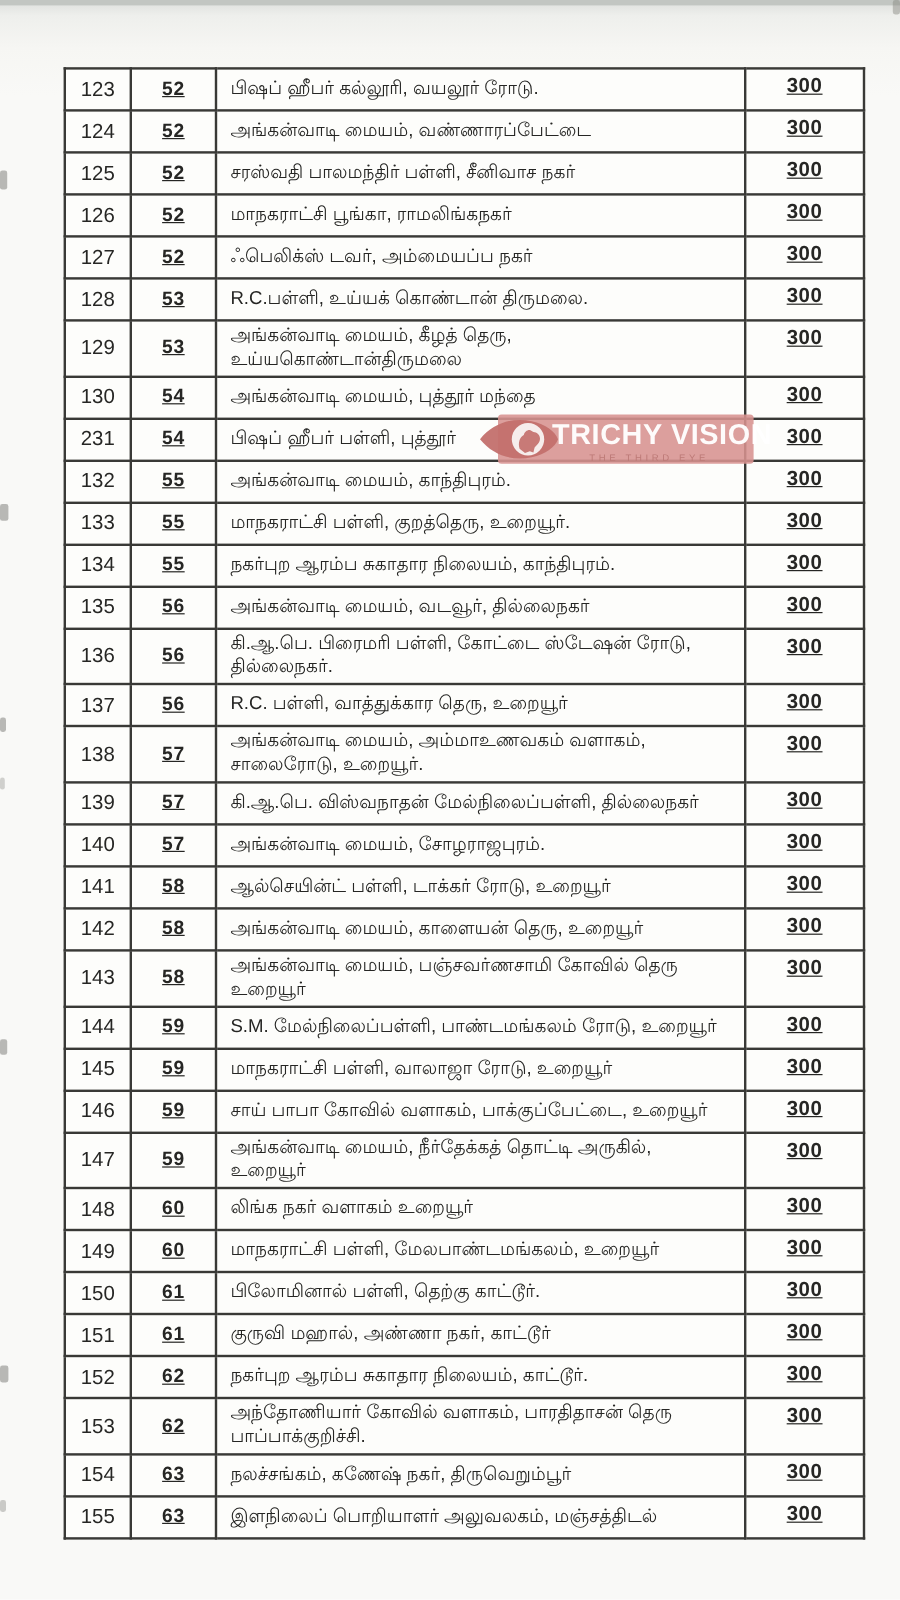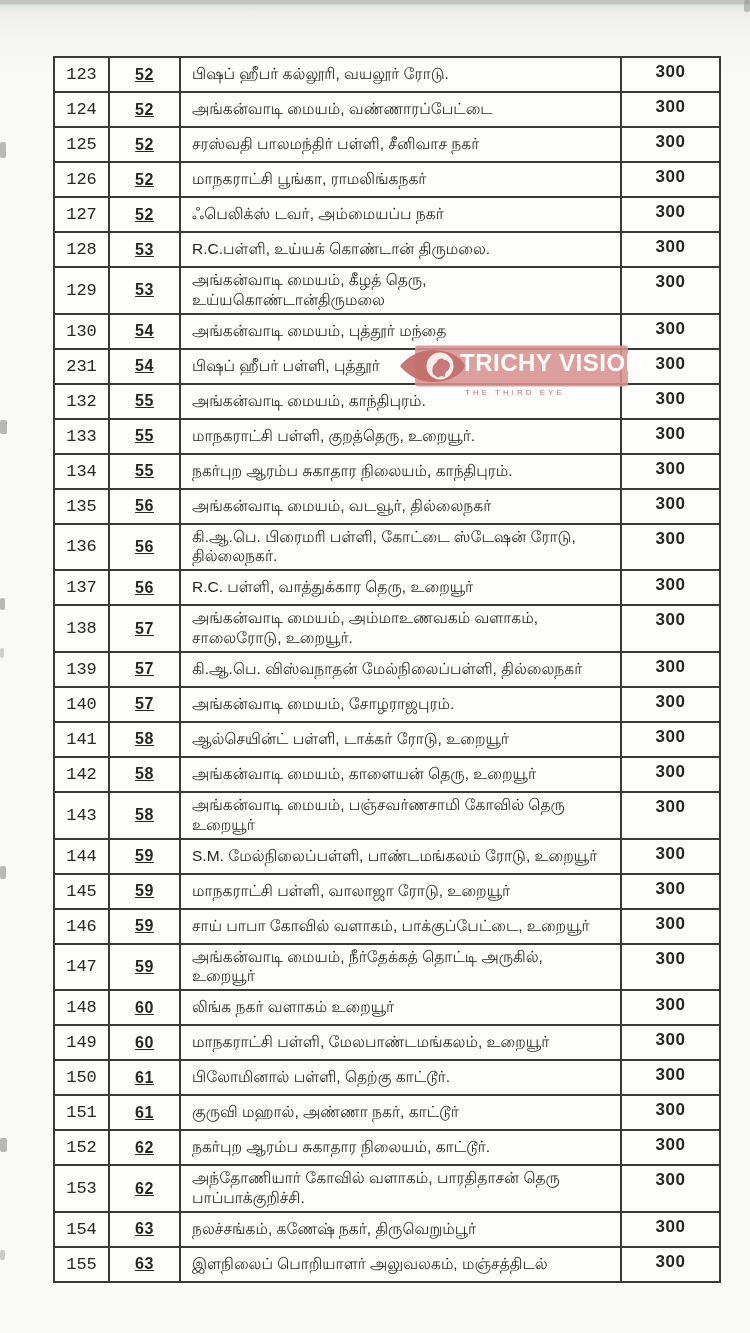--- a/index.html
+++ b/index.html
@@ -13,37 +13,37 @@
     position:absolute;left:53px;top:56px;width:645px;
     border-collapse:collapse;table-layout:fixed;
   }
   .doc-table td{
     border:2px solid #393936;background:#fdfdfb;
     overflow:hidden;
   }
   .doc-table tr{height:35px;}
   .doc-table tr.tall{height:43px;margin-left:32px;}
   td.c-sno{width:51px;text-align:center;vertical-align:middle;
-    font-family:Liberation Mono, monospace;font-size:17px;}
+    font-family:Liberation Sans, sans-serif;font-size:17px;}
   td.c-ward{width:67px;text-align:center;vertical-align:middle;
     font-weight:bold;font-size:16px;letter-spacing:.5px;text-decoration:underline;}
   td.c-loc{width:420px;padding:2px 8px 3px 11px;vertical-align:middle;
     font-size:15.5px;font-weight:400;line-height:1.28;white-space:pre-line;}
   td.c-amt{width:95px;text-align:center;vertical-align:top;padding-top:4px;
-    font-weight:bold;font-size:17px;letter-spacing:.5px;}
+    font-weight:bold;font-size:17px;letter-spacing:.5px;text-decoration:underline;}
   
   .watermark{position:absolute;left:399px;top:344px;width:230px;height:44px;pointer-events:none;}
   .watermark svg{position:absolute;left:0;top:0;}
   .wm-title{
     position:absolute;left:61px;top:5px;width:168px;
     font-size:24px;font-weight:bold;color:rgba(255,255,255,.96);
     letter-spacing:.5px;white-space:nowrap;text-align:left;
   }
   .wm-sub{
-    position:absolute;left:66px;top:44px;width:152px;
+    position:absolute;left:66px;top:33px;width:152px;text-align:center;
     font-size:8px;font-weight:normal;letter-spacing:3px;color:#bd7a77;
   }
   
   .artifact{position:absolute;background:#84847f;opacity:.55;border-radius:2px;}
 </style>
 </head>
 <body>
 
 <div class="artifact" style="left:0;top:142px;width:6px;height:16px;"></div>
 <div class="artifact" style="left:0;top:420px;width:7px;height:14px;"></div>

